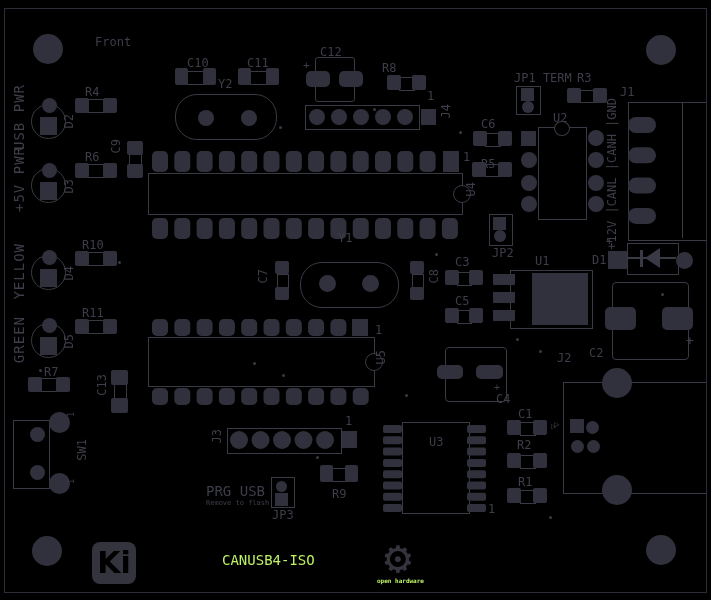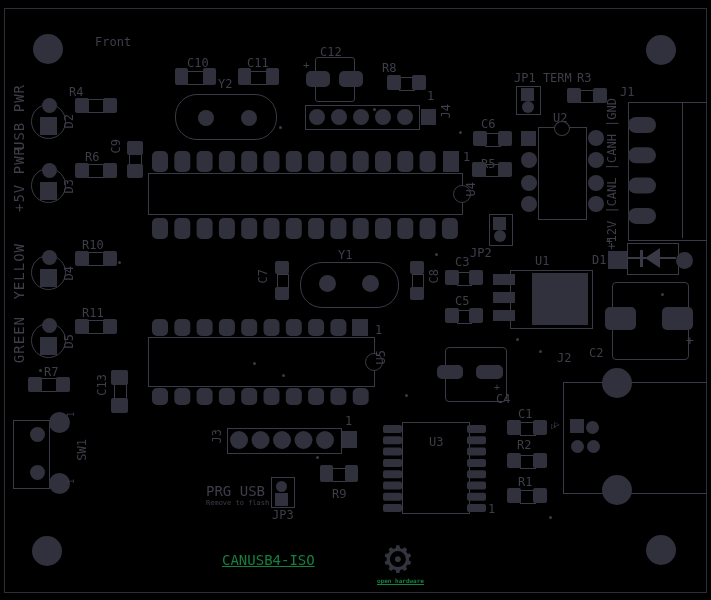--- a/index.html
+++ b/index.html
@@ -14,21 +14,21 @@
   .out{position:absolute;border:1px solid #3a3a46;background:transparent;}
   .oval{border-radius:22px;}
   .lbl{position:absolute;color:#3e3e4a;font:12px/1 "DejaVu Sans Mono",monospace;white-space:pre;}
   .v{writing-mode:vertical-rl;transform:rotate(180deg);}
   .rail{font-size:14px;letter-spacing:1px;}
   .dot{position:absolute;width:3px;height:3px;border-radius:50%;background:#3a3a46;}
   .line{position:absolute;background:#3a3a46;}
   .notch{position:absolute;border:1px solid #3a3a46;border-radius:50%;background:#000;}
   .tri-l{position:absolute;width:0;height:0;border-top:10px solid transparent;
          border-bottom:10px solid transparent;border-right:15px solid #3a3a46;}
-  .foot{color:#15803d;text-decoration:underline;}
+  .foot{color:#bef264;}
   .kisq{position:absolute;background:#34343e;border-radius:8px;color:#000;
         font:bold 30px/42px "DejaVu Sans",sans-serif;text-align:center;}
   .kicad{position:absolute;color:#34343e;font:bold 42px/1 "DejaVu Sans",sans-serif;letter-spacing:-1px;}
   .gear{position:absolute;color:#34343e;font-size:46px;line-height:1;}
 </style>
 </head>
 <body>
 
 <div id="stage">
 
@@ -64,21 +64,21 @@
     <div class="lbl v" style="left:63px;top:266px;">D4</div>
   </div>
   <div>
     <div class="out" style="left:31px;top:323px;width:33px;height:33px;border-radius:50%;"></div>
     <div class="pad rd" style="left:42px;top:318px;width:15px;height:15px;"></div>
     <div class="pad" style="left:40px;top:337px;width:17px;height:18px;"></div>
     <div class="lbl v" style="left:63px;top:334px;">D5</div>
   </div>
 
   <div>
-    <div class="lbl" style="left:69px;top:86px;">R4</div>
+    <div class="lbl" style="left:85px;top:86px;">R4</div>
     <div class="out" style="left:86px;top:99px;width:18px;height:12px;"></div>
     <div class="pad p2" style="left:75px;top:98px;"></div>
     <div class="pad p2" style="left:103px;top:98px;"></div>
   </div>
   <div>
     <div class="lbl" style="left:85px;top:151px;">R6</div>
     <div class="out" style="left:86px;top:164px;width:18px;height:12px;"></div>
     <div class="pad p2" style="left:75px;top:163px;"></div>
     <div class="pad p2" style="left:103px;top:163px;"></div>
   </div>
@@ -206,25 +206,25 @@
     <div class="lbl" style="left:463px;top:151px;">1</div>
     <div class="pad rr" style="left:152px;top:151px;width:16px;height:21px;box-shadow:22.3px 0 #31313d,44.6px 0 #31313d,66.9px 0 #31313d,89.2px 0 #31313d,111.5px 0 #31313d,133.8px 0 #31313d,156.1px 0 #31313d,178.4px 0 #31313d,200.7px 0 #31313d,223px 0 #31313d,245.3px 0 #31313d,267.6px 0 #31313d;"></div>
     <div class="pad" style="left:443px;top:151px;width:16px;height:21px;"></div>
     <div class="pad rr" style="left:152px;top:218px;width:16px;height:21px;box-shadow:22.3px 0 #31313d,44.6px 0 #31313d,66.9px 0 #31313d,89.2px 0 #31313d,111.5px 0 #31313d,133.8px 0 #31313d,156.1px 0 #31313d,178.4px 0 #31313d,200.7px 0 #31313d,223px 0 #31313d,245.3px 0 #31313d,267.6px 0 #31313d,289.9px 0 #31313d;"></div>
   </div>
 
   <div>
     <div class="out" style="left:489px;top:214px;width:22px;height:30px;"></div>
     <div class="pad" style="left:493px;top:217px;width:13px;height:13px;"></div>
     <div class="pad rd" style="left:494px;top:230px;width:12px;height:12px;"></div>
-    <div class="lbl" style="left:470px;top:247px;text-align:center;">JP2</div>
-  </div>
-
-  <div>
-    <div class="lbl" style="left:338px;top:249px;">Y1</div>
+    <div class="lbl" style="left:492px;top:247px;text-align:center;">JP2</div>
+  </div>
+
+  <div>
+    <div class="lbl" style="left:338px;top:232px;">Y1</div>
     <div class="out oval" style="left:300px;top:262px;width:97px;height:44px;"></div>
     <div class="pad rd" style="left:319px;top:275px;width:17px;height:17px;"></div>
     <div class="pad rd" style="left:362px;top:275px;width:17px;height:17px;"></div>
   </div>
   <div>
     <div class="lbl v" style="left:257px;top:269px;">C7</div>
     <div class="out" style="left:277px;top:274px;width:10px;height:13px;"></div>
     <div class="pad" style="left:275px;top:261px;width:14px;height:13px;border-radius:2px;"></div>
     <div class="pad" style="left:275px;top:287px;width:14px;height:13px;border-radius:2px;"></div>
   </div>
@@ -374,17 +374,18 @@
   <div class="dot" style="left:405px;top:394px;"></div>
   <div class="dot" style="left:549px;top:516px;"></div>
   <div class="dot" style="left:661px;top:293px;"></div>
   <div class="dot" style="left:435px;top:253px;"></div>
   <div class="dot" style="left:516px;top:338px;"></div>
   <div class="dot" style="left:539px;top:350px;"></div>
   <div class="dot" style="left:316px;top:456px;"></div>
   <div class="dot" style="left:253px;top:362px;"></div>
   <div class="dot" style="left:282px;top:374px;"></div>
 
+  <div class="kisq" style="left:92px;top:542px;width:44px;height:42px;">Ki</div>
   <div class="lbl foot" style="left:222px;top:553px;font-size:14px;">CANUSB4-ISO</div>
   <div class="gear" style="left:384px;top:534px;">⚙</div>
   <div class="lbl foot" style="left:377px;top:578px;font-size:6px;font-weight:bold;">open hardware</div>
 
 </div>
 
 </body></html>

